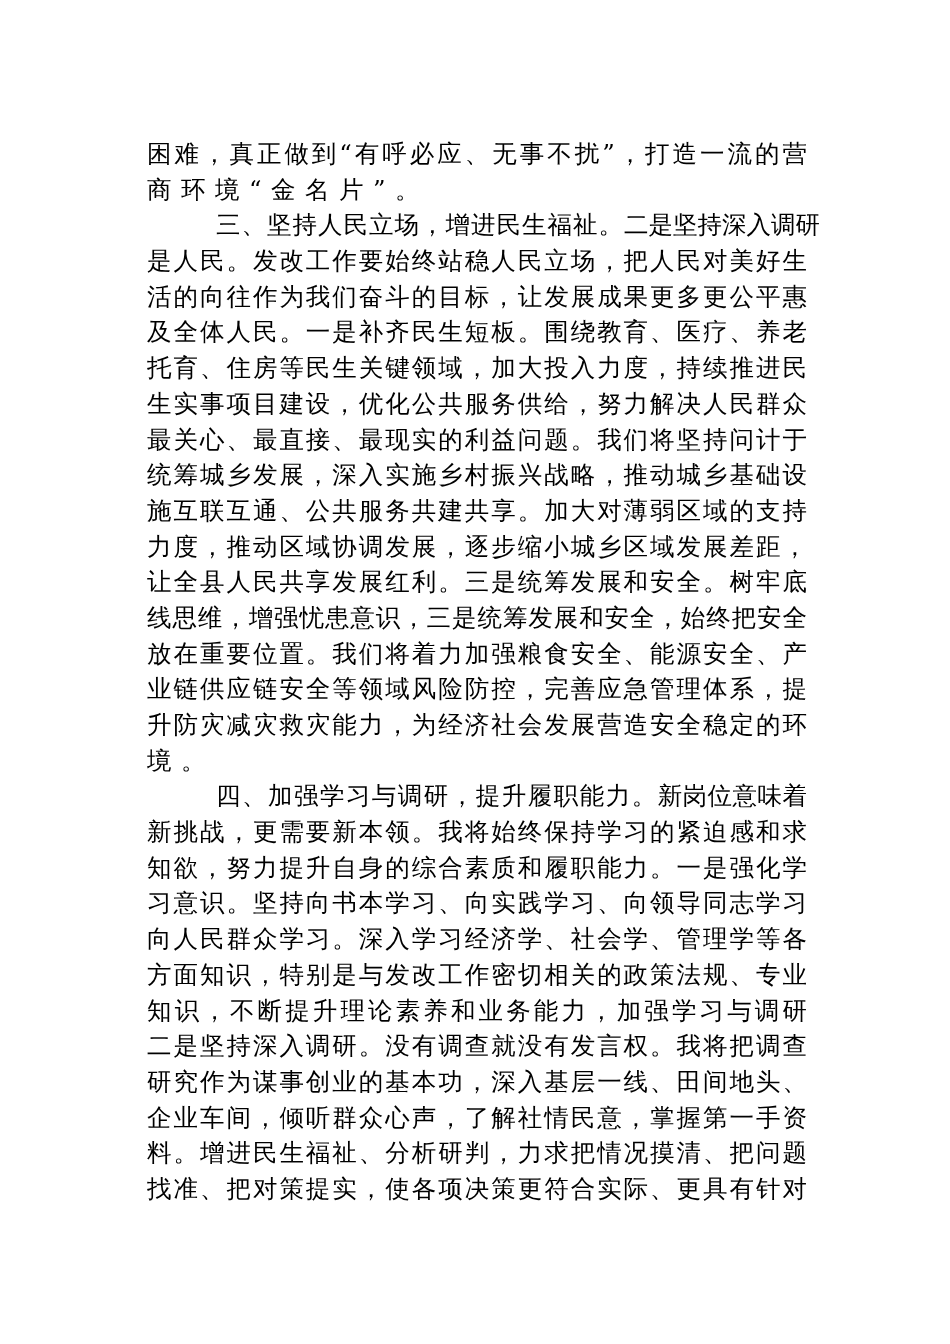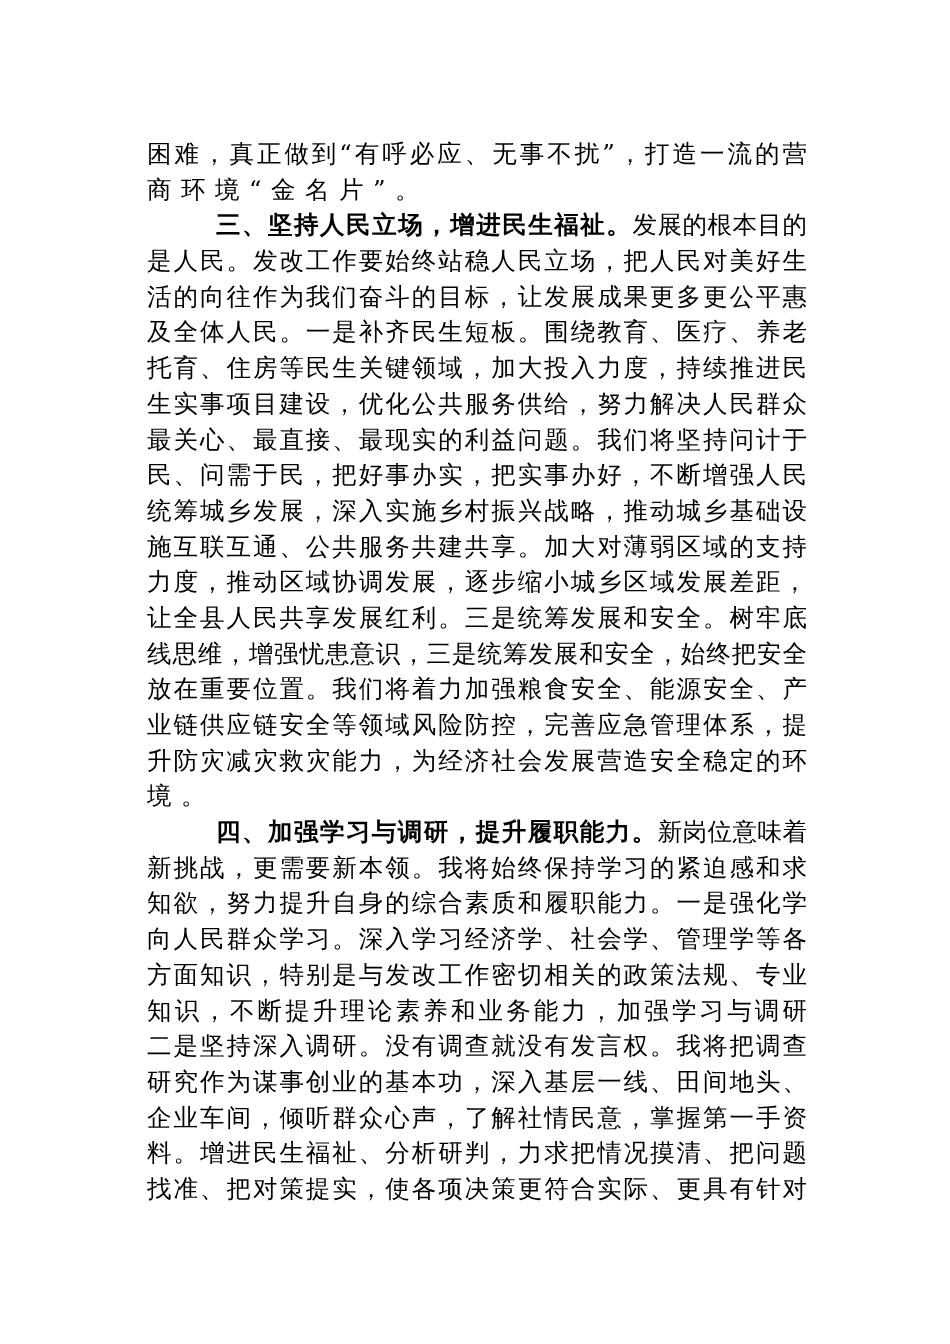--- a/index.html
+++ b/index.html
@@ -18,48 +18,48 @@
   .line {
     display: block;
     white-space: nowrap;
     height: 35.7px;
     text-align: justify;
     text-align-last: justify;
     letter-spacing: 0;
   }
   .line.last { text-align-last: left; letter-spacing: 9.5px; }
   .indent { padding-left: 69px; }
-  .bold { font-weight: bold; font-family: "DejaVu Sans", "Liberation Sans", sans-serif; letter-spacing: 1px; }
+  .bold { font-weight: normal; font-family: "DejaVu Sans", "Liberation Sans", sans-serif; letter-spacing: 1px; }
 </style>
 </head>
 <body>
 
 <div class="page">
   <span class="line">困难，真正做到“有呼必应、无事不扰”，打造一流的营</span>
   <span class="line last">商环境“金名片”。</span>
-  <span class="line indent"><span class="bold">三、坚持人民立场，增进民生福祉。</span><span>发展的根本目的</span></span>
+  <span class="line indent"><span class="bold">三、坚持人民立场，增进民生福祉。</span><span>二是坚持深入调研</span></span>
   <span class="line">是人民。发改工作要始终站稳人民立场，把人民对美好生</span>
   <span class="line">活的向往作为我们奋斗的目标，让发展成果更多更公平惠</span>
   <span class="line">及全体人民。一是补齐民生短板。围绕教育、医疗、养老</span>
   <span class="line">托育、住房等民生关键领域，加大投入力度，持续推进民</span>
   <span class="line">生实事项目建设，优化公共服务供给，努力解决人民群众</span>
   <span class="line">最关心、最直接、最现实的利益问题。我们将坚持问计于</span>
-  <span class="line">民、问需于民，把好事办实，把实事办好，不断增强人民</span>
   <span class="line">统筹城乡发展，深入实施乡村振兴战略，推动城乡基础设</span>
   <span class="line">施互联互通、公共服务共建共享。加大对薄弱区域的支持</span>
   <span class="line">力度，推动区域协调发展，逐步缩小城乡区域发展差距，</span>
   <span class="line">让全县人民共享发展红利。三是统筹发展和安全。树牢底</span>
   <span class="line">线思维，增强忧患意识，三是统筹发展和安全，始终把安全</span>
   <span class="line">放在重要位置。我们将着力加强粮食安全、能源安全、产</span>
   <span class="line">业链供应链安全等领域风险防控，完善应急管理体系，提</span>
   <span class="line">升防灾减灾救灾能力，为经济社会发展营造安全稳定的环</span>
   <span class="line last">境。</span>
   <span class="line indent"><span class="bold">四、加强学习与调研，提升履职能力。</span><span>新岗位意味着</span></span>
   <span class="line">新挑战，更需要新本领。我将始终保持学习的紧迫感和求</span>
   <span class="line">知欲，努力提升自身的综合素质和履职能力。一是强化学</span>
+  <span class="line">习意识。坚持向书本学习、向实践学习、向领导同志学习</span>
   <span class="line">向人民群众学习。深入学习经济学、社会学、管理学等各</span>
   <span class="line">方面知识，特别是与发改工作密切相关的政策法规、专业</span>
   <span class="line">知识，不断提升理论素养和业务能力，加强学习与调研</span>
   <span class="line">二是坚持深入调研。没有调查就没有发言权。我将把调查</span>
   <span class="line">研究作为谋事创业的基本功，深入基层一线、田间地头、</span>
   <span class="line">企业车间，倾听群众心声，了解社情民意，掌握第一手资</span>
   <span class="line">料。增进民生福祉、分析研判，力求把情况摸清、把问题</span>
   <span class="line">找准、把对策提实，使各项决策更符合实际、更具有针对</span>
 </div>
 

